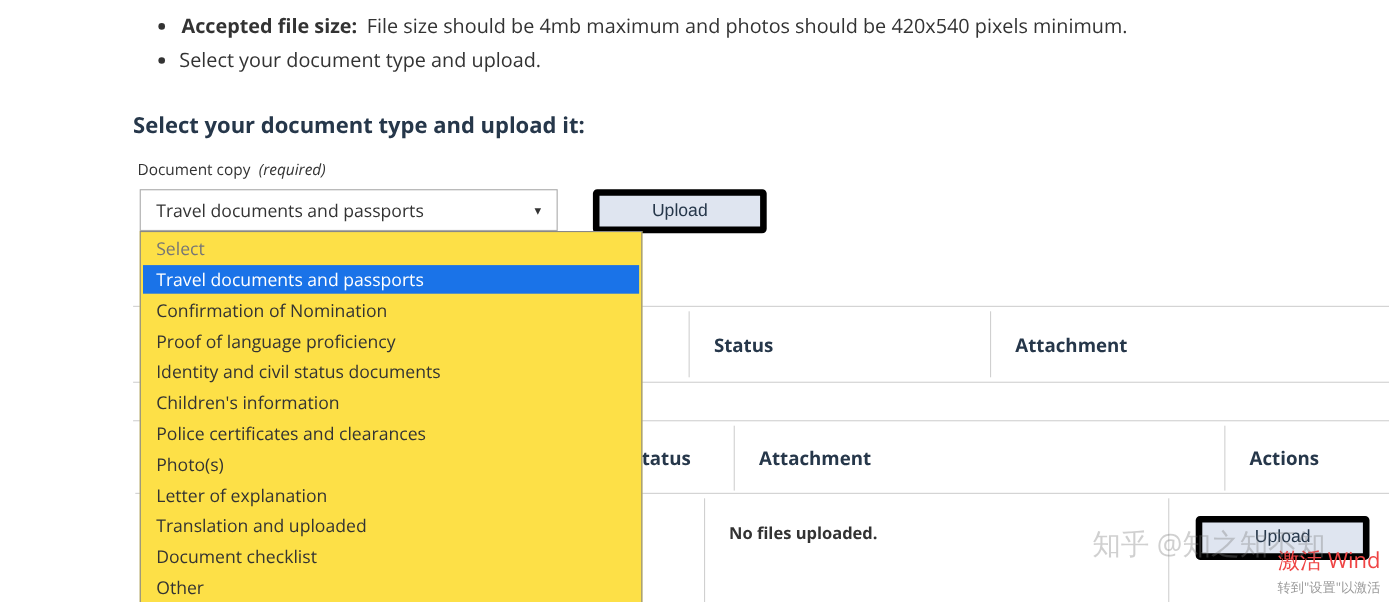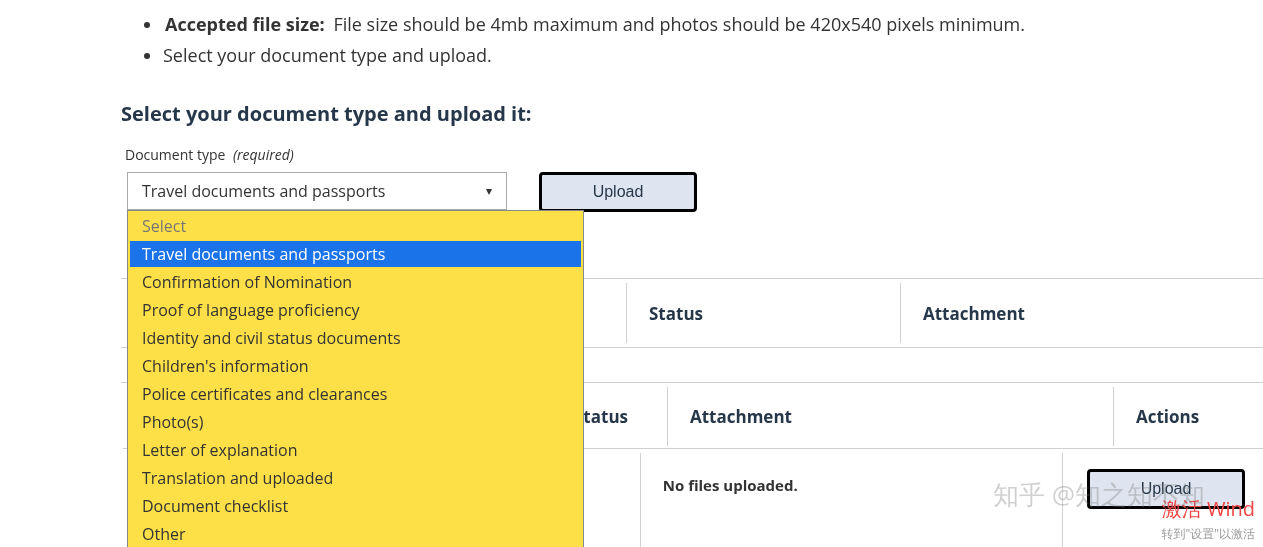--- a/index.html
+++ b/index.html
@@ -12,21 +12,21 @@
 .field-label { font-size: 14px; color: #333; margin-bottom: 4px; }
 .field-label em { font-weight: 400; }
 .select-row { display: flex; align-items: flex-end; gap: 30px; }
 .select-wrap { position: relative; width: 380px; }
 .select-box { width: 380px; height: 38px; border: 1px solid #aaa; background: #fff; display: flex; align-items: center; justify-content: space-between; padding: 0 12px; font-size: 16px; color: #333; cursor: pointer; }
 .chev { font-size: 12px; color: #333; }
 .dropdown { position: absolute; top: 38px; left: 0; width: 457px; border: 1px solid #888; background: #fde047; z-index: 10; }
 .dropdown .opt { padding: 2px 12px; font-size: 16px; line-height: 22px; color: #333; cursor: pointer; }
 .dropdown .opt.placeholder { color: #767676; }
 .dropdown .opt.selected { background: #1a73e8; color: #fff; }
-.btn-upload { height: 40px; min-width: 158px; border: 3px solid #000000; background: #dfe5f0; color: #26374a; font-size: 16px; font-weight: 400; border-radius: 4px; cursor: pointer; display: inline-flex; align-items: center; justify-content: center; padding: 0 24px; }
+.btn-upload { height: 40px; min-width: 158px; border: 6px solid #000000; background: #dfe5f0; color: #26374a; font-size: 16px; font-weight: 400; border-radius: 4px; cursor: pointer; display: inline-flex; align-items: center; justify-content: center; padding: 0 24px; }
 .table1 { position: absolute; left: 115px; top: 272px; width: 1148px; border-top: 1px solid #d0d0d0; border-bottom: 1px solid #d0d0d0; }
 .table1 .row { display: flex; height: 64px; }
 .table1 .cell { border-right: 1px solid #d0d0d0; display: flex; align-items: center; padding: 0 18px; font-size: 17px; font-weight: 700; color: #26374a; }
 .table1 .c1 { width: 502px; border-right: 1px solid #d0d0d0; }
 .table1 .c2 { width: 270px; }
 .table1 .c3 { flex: 1; border-right: none; }
 .table2 { position: absolute; left: 115px; top: 376px; width: 1148px; border-top: 1px solid #d0d0d0; }
 .table2 .hrow { display: flex; height: 64px; border-bottom: 1px solid #d0d0d0; }
 .table2 .hcell { display: flex; align-items: center; padding: 0 18px; font-size: 17px; font-weight: 700; color: #26374a; border-right: 1px solid #d0d0d0; }
 .table2 .h1 { width: 427px; }
@@ -51,21 +51,21 @@
   <ul class="bullets">
     <li>
       <b>Accepted file size:</b><span> File size should be 4mb maximum and photos should be 420x540 pixels minimum.</span>
     </li>
     <li>Select your document type and upload.</li>
   </ul>
 
   <h2 class="section-title">Select your document type and upload it:</h2>
 
   <div class="field-label">
-    <span>Document type </span><em>(required)</em>
+    <span>Document copy </span><em>(required)</em>
   </div>
 
   <div class="select-row">
     <div class="select-wrap">
       <div class="select-box">
         <span>Travel documents and passports</span>
         <span class="chev">▾</span>
       </div>
       <div class="dropdown">
         <div class="opt placeholder">Select</div>

